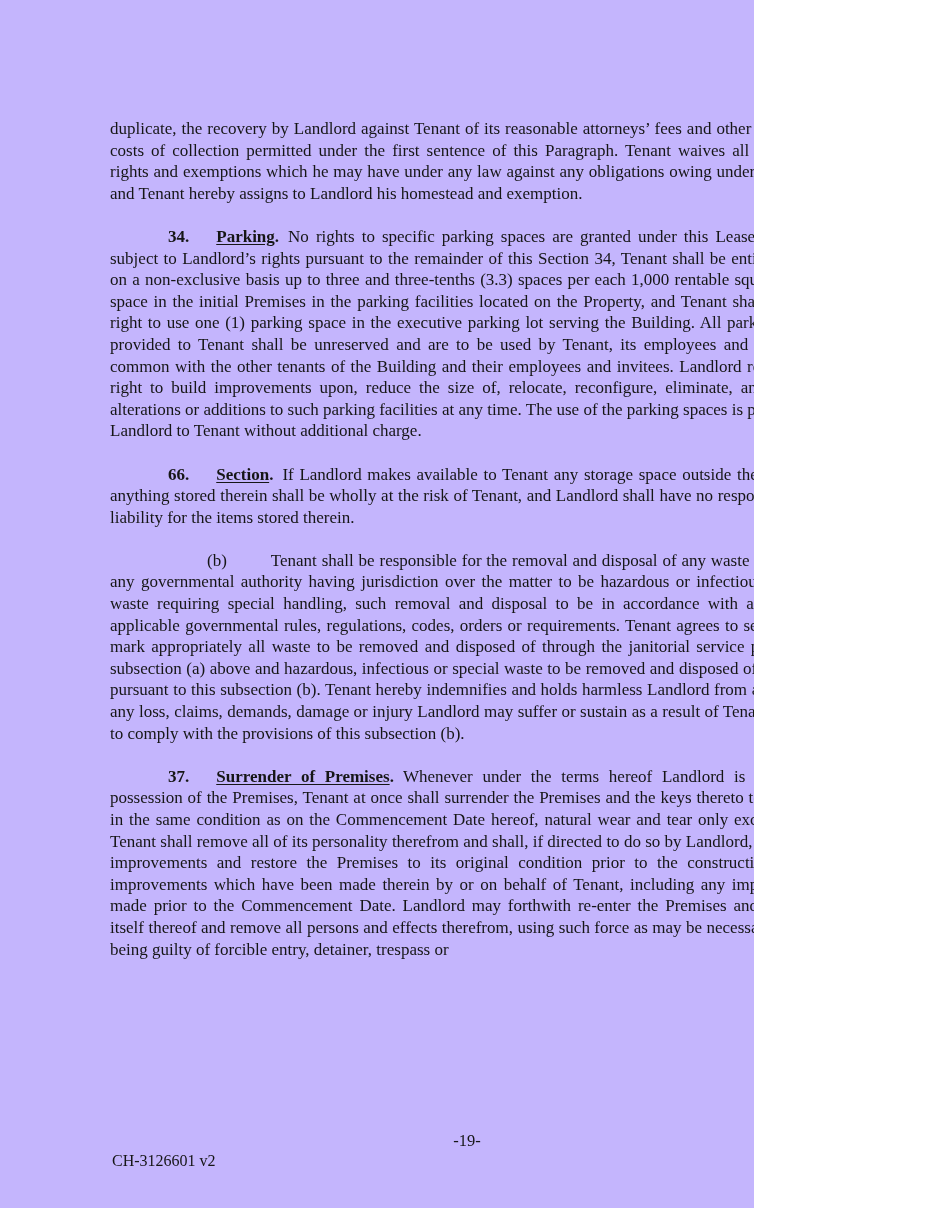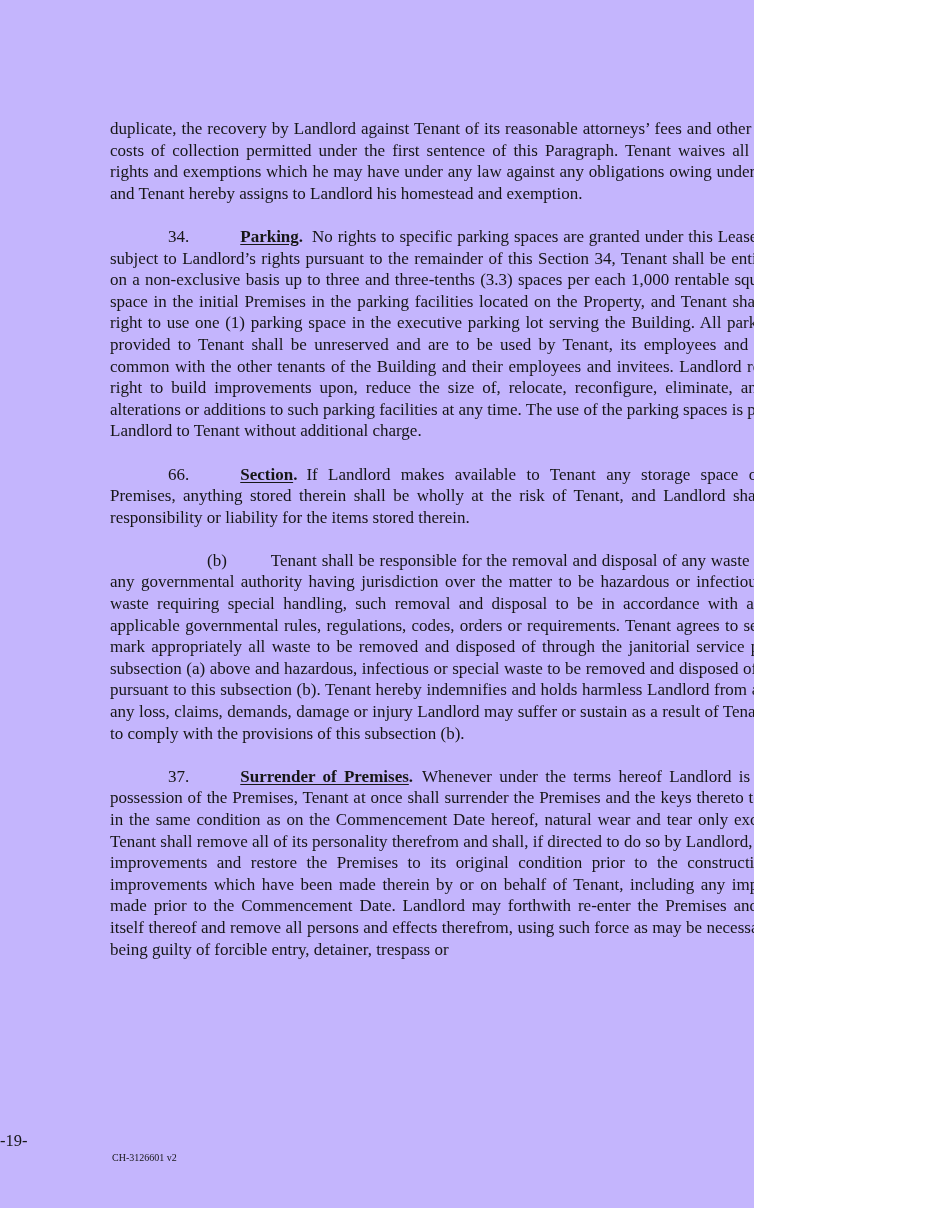--- a/index.html
+++ b/index.html
@@ -32,49 +32,48 @@
   p.cont {
     text-indent: 0;
   }
   p.section {
     text-indent: 58px;
   }
   p.subsection {
     text-indent: 97px;
   }
   .sec-num {
-    font-weight: normal;
+    font-weight: bold;
     margin-right: 27px;
   }
   .sec-heading {
     font-weight: bold;
     text-decoration: underline;
     text-underline-offset: 2px;
-    margin-left: 24px;
   }
   .after-heading {
     font-weight: bold;
     margin-right: 9px;
   }
   .sub-label {
     margin-right: 44px;
   }
   .footer-page-number {
     position: absolute;
     top: 1131px;
     left: 0;
     width: 934px;
-    text-align: left;
+    text-align: center;
     font-size: 16.5px;
   }
   .footer-doc-id {
     position: absolute;
     top: 1152px;
     left: 112px;
-    font-size: 10px;
+    font-size: 16px;
   }
 </style>
 </head>
 <body>
 
 <div class="page">
   <div class="text-block">
 
     <p class="para cont"><span>duplicate, the recovery by Landlord against Tenant of its reasonable attorneys’ fees and other reasonable costs of collection permitted under the first sentence of this Paragraph. Tenant waives all homestead rights and exemptions which he may have under any law against any obligations owing under this Lease and Tenant hereby assigns to Landlord his homestead and exemption.</span></p>
 

